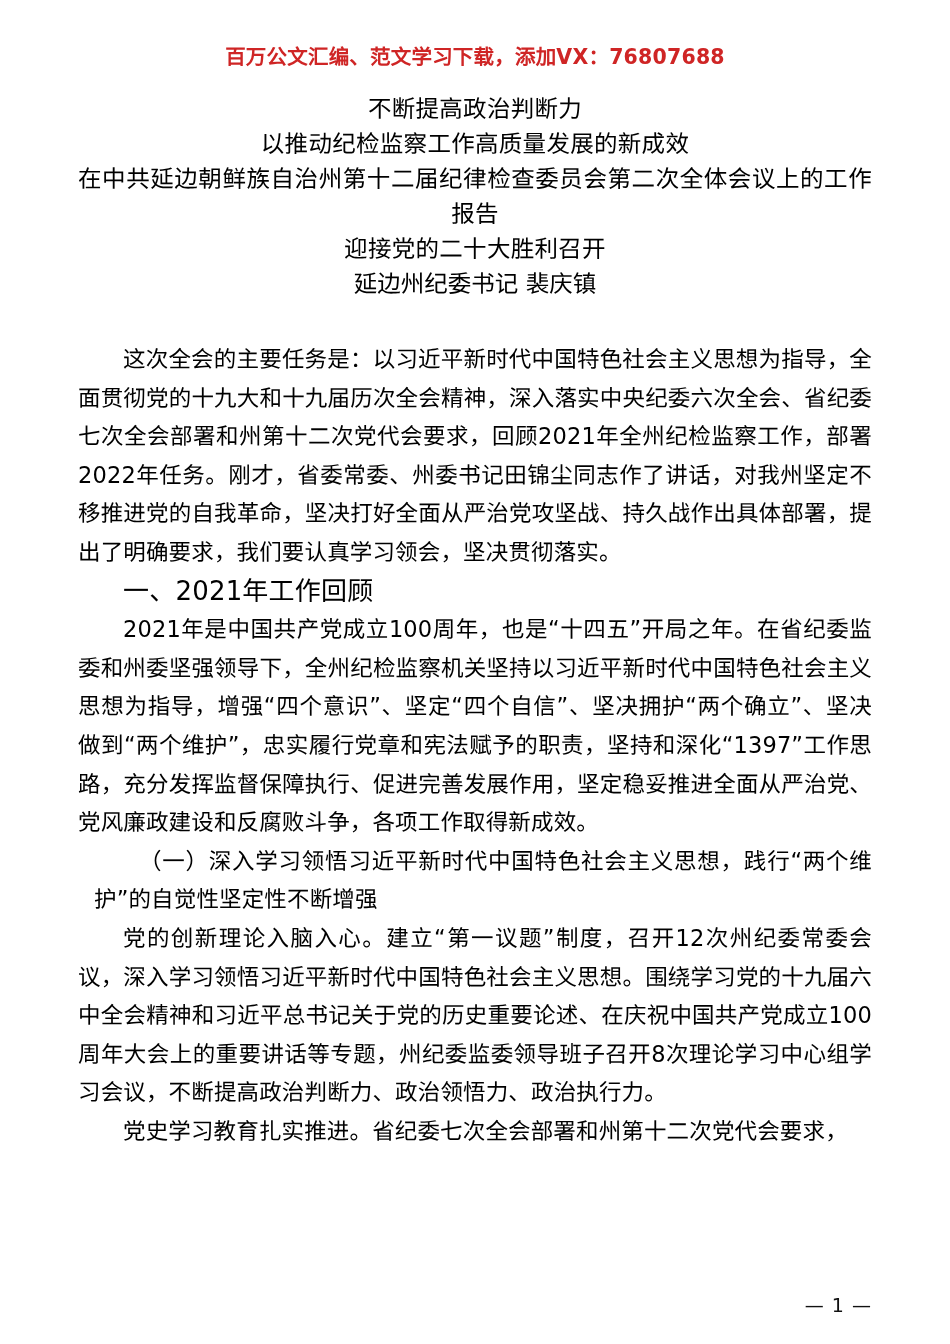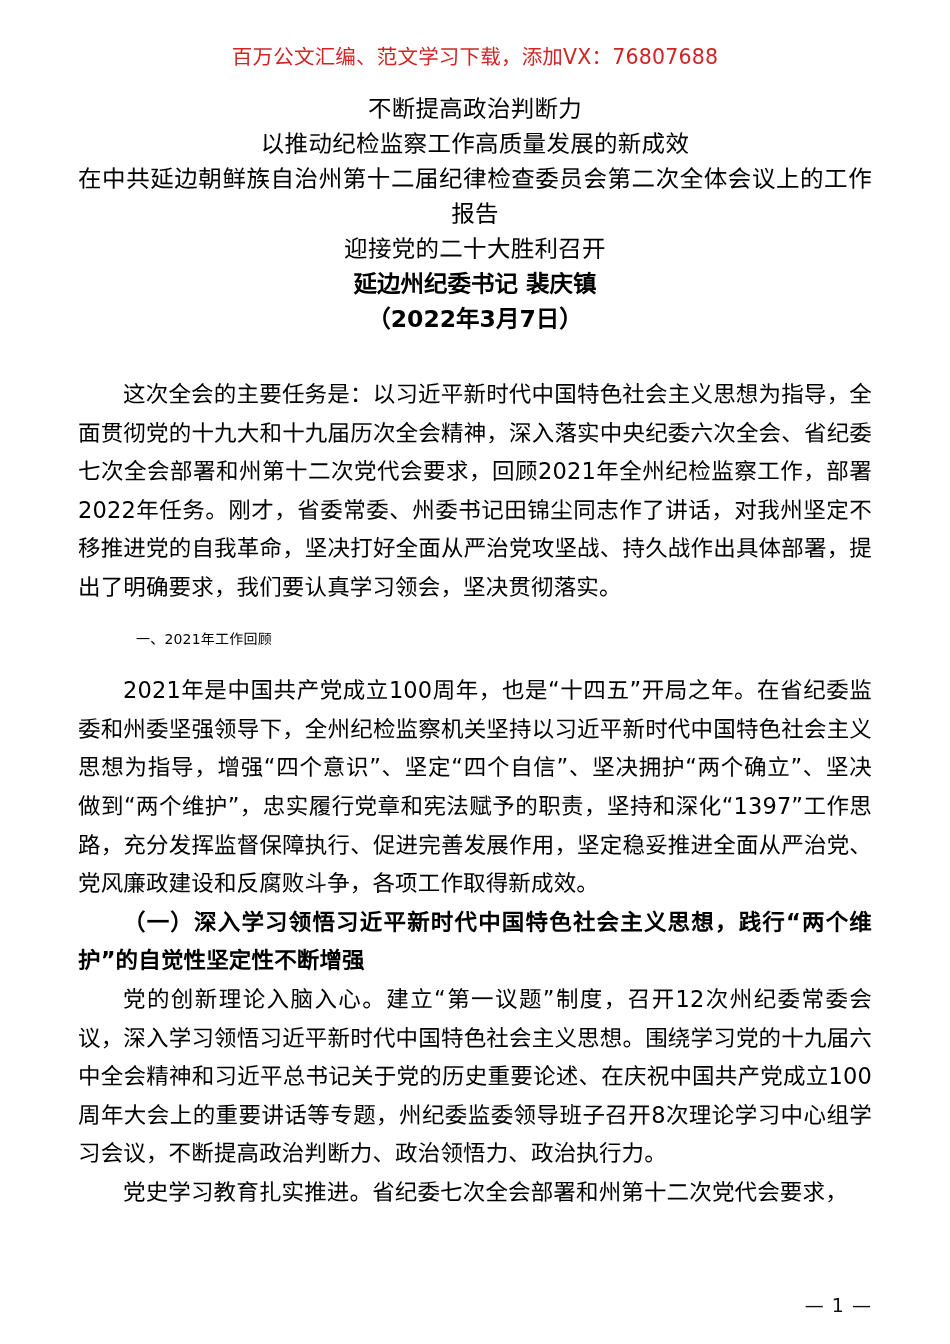--- a/index.html
+++ b/index.html
@@ -20,21 +20,21 @@
     overflow: hidden;
     box-sizing: border-box;
   }
   .watermark-bar {
     position: absolute;
     left: 0;
     top: 40px;
     width: 950px;
     text-align: center;
     font-size: 20.5px;
-    font-weight: 400;
+    font-weight: 700;
     letter-spacing: 0.2px;
     white-space: nowrap;
   }
   .content {
     position: absolute;
     left: 78px;
     top: 92px;
     width: 794px;
   }
   .title-block {
@@ -48,41 +48,42 @@
     letter-spacing: 0.3px;
   }
   .title-line.wide {
     text-align: justify;
     text-align-last: center;
   }
   .byline,
   .dateline {
     font-size: 23.5px;
     line-height: 35px;
-    font-weight: 700;
+    font-weight: 400;
     text-align: center;
   }
   .gap-after-title {
     height: 38px;
   }
   p.body-para {
     margin: 0;
     font-size: 22.5px;
     line-height: 38.6px;
     text-align: justify;
     text-justify: inter-character;
     text-indent: 45px;
     letter-spacing: 0.15px;
   }
   p.body-para.bold {
-    font-weight: 700;
+    font-weight: 400;
+    margin-left: 16px;
   }
   p.section-label {
-    margin: 13px;
-    font-size: 14px;
+    margin: 0;
+    font-size: 26px;
     line-height: 38.6px;
     text-indent: 45px;
     text-align: left;
     letter-spacing: 0.2px;
   }
   .footer {
     position: absolute;
     left: 0;
     bottom: 28px;
     width: 950px;
@@ -102,21 +103,20 @@
   <div class="watermark-bar" style="color: rgb(207, 37, 37);">百万公文汇编、范文学习下载，添加VX：76807688</div>
 
   <div class="content">
 
     <div class="title-block">
       <div class="title-line">不断提高政治判断力</div>
       <div class="title-line">以推动纪检监察工作高质量发展的新成效</div>
       <div class="title-line wide">在中共延边朝鲜族自治州第十二届纪律检查委员会第二次全体会议上的工作报告</div>
       <div class="title-line">迎接党的二十大胜利召开</div>
       <div class="byline">延边州纪委书记  裴庆镇</div>
-      <div class="dateline">（2022年3月7日）</div>
     </div>
 
     <div class="gap-after-title"></div>
 
 
     <p class="body-para">这次全会的主要任务是：以习近平新时代中国特色社会主义思想为指导，全面贯彻党的十九大和十九届历次全会精神，深入落实中央纪委六次全会、省纪委七次全会部署和州第十二次党代会要求，回顾2021年全州纪检监察工作，部署2022年任务。刚才，省委常委、州委书记田锦尘同志作了讲话，对我州坚定不移推进党的自我革命，坚决打好全面从严治党攻坚战、持久战作出具体部署，提出了明确要求，我们要认真学习领会，坚决贯彻落实。</p>
 
     <p class="section-label">一、2021年工作回顾</p>
 
     <p class="body-para">2021年是中国共产党成立100周年，也是“十四五”开局之年。在省纪委监委和州委坚强领导下，全州纪检监察机关坚持以习近平新时代中国特色社会主义思想为指导，增强“四个意识”、坚定“四个自信”、坚决拥护“两个确立”、坚决做到“两个维护”，忠实履行党章和宪法赋予的职责，坚持和深化“1397”工作思路，充分发挥监督保障执行、促进完善发展作用，坚定稳妥推进全面从严治党、党风廉政建设和反腐败斗争，各项工作取得新成效。</p>

